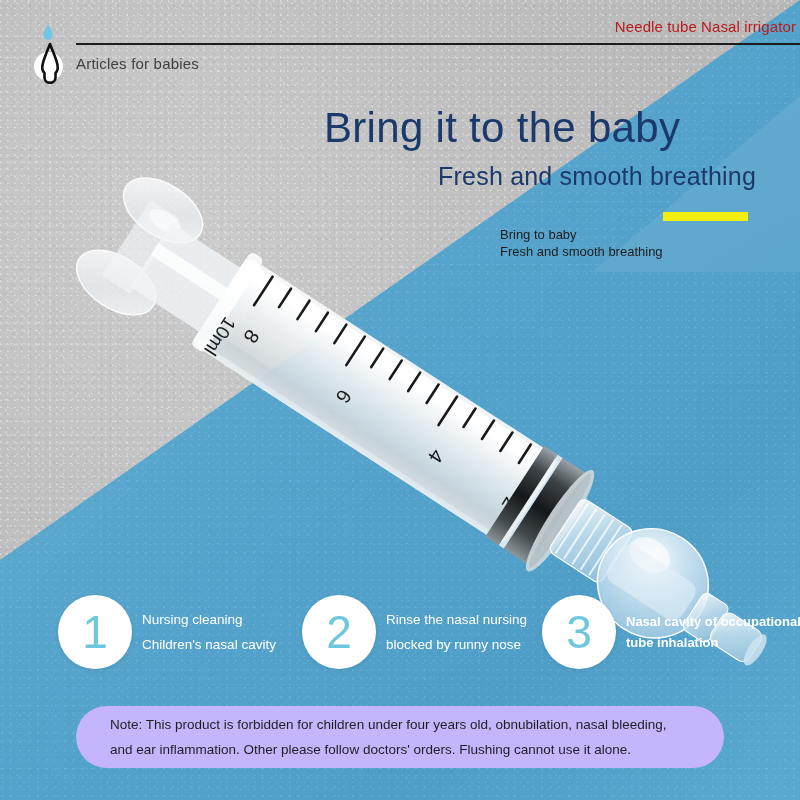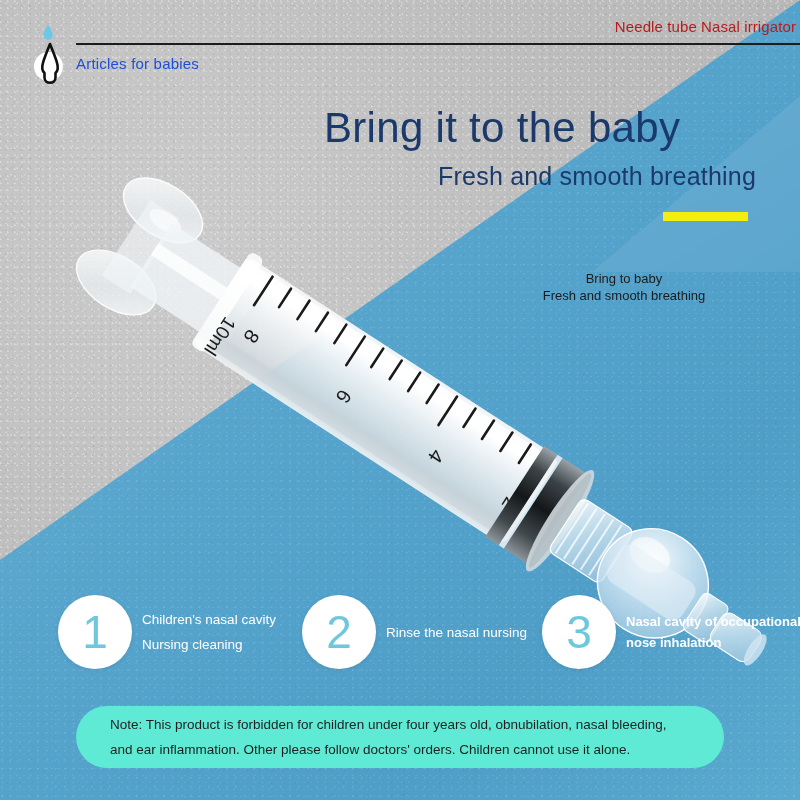--- a/index.html
+++ b/index.html
@@ -92,21 +92,21 @@
     background: #ffffff;
     border-radius: 50%;
   }
   .brand svg { position: absolute; left: 4px; top: 16px; }
 
   .brand-label {
     position: absolute;
     left: 76px;
     top: 55px;
     font-size: 15px;
-    color: #1d4ed8;
+    color: #404040;
     letter-spacing: .2px;
     text-align: right;
   }
   .rule {
     position: absolute;
     left: 76px;
     top: 43px;
     width: 724px;
     height: 2px;
     background: #1c1c1c;
@@ -147,25 +147,24 @@
     top: 212px;
     width: 85px;
     height: 9px;
     background: #f2ee10;
   }
   .mini-lines {
     position: absolute;
     left: 500px;
     top: 226px;
     width: 248px;
-    text-align: center;
+    text-align: left;
     color: #1c1c1c;
     font-size: 13px;
     line-height: 17px;
-    margin-top: 44px;
   }
 
   
   .product { position: absolute; left: 0; top: 0; width: 800px; height: 800px; pointer-events: none; }
 
   
   .steps {
     position: absolute;
     left: 0;
     top: 586px;
@@ -204,21 +203,21 @@
   }
   .step-3 .step-text { line-height: 21px; font-size: 13px; font-weight: bold; }
 
   
   .note {
     position: absolute;
     left: 76px;
     top: 706px;
     width: 648px;
     height: 62px;
-    background: #5eead4;
+    background: #c4b5fd;
     border-radius: 34px;
     display: flex;
     flex-direction: column;
     justify-content: center;
     padding: 0 34px;
     box-sizing: border-box;
   }
   .note div {
     font-size: 13.5px;
     color: #1f1f1f;
@@ -362,39 +361,40 @@
         <ellipse cx="758" cy="56" rx="7" ry="18" fill="#cfe4f0" opacity=".85"></ellipse>
       </g>
     </g>
   </svg>
 
   <div class="steps">
 
     <div class="step step-1">
       <div class="step-circle">1</div>
       <div class="step-text">
+        <div>Nursing cleaning</div>
         <div>Children's nasal cavity</div>
-        <div>Nursing cleaning</div>
       </div>
     </div>
 
     <div class="step step-2">
       <div class="step-circle">2</div>
       <div class="step-text">
         <div>Rinse the nasal nursing</div>
+        <div>blocked by runny nose</div>
       </div>
     </div>
 
     <div class="step step-3">
       <div class="step-circle">3</div>
       <div class="step-text">
         <div>Nasal cavity of occupational</div>
-        <div>nose inhalation</div>
+        <div>tube inhalation</div>
       </div>
     </div>
   </div>
 
   <div class="note">
     <div>Note: This product is forbidden for children under four years old, obnubilation, nasal bleeding,</div>
-    <div>and ear inflammation. Other please follow doctors' orders. Children cannot use it alone.</div>
+    <div>and ear inflammation. Other please follow doctors' orders. Flushing cannot use it alone.</div>
   </div>
 
 </div>
 
 </body></html>

